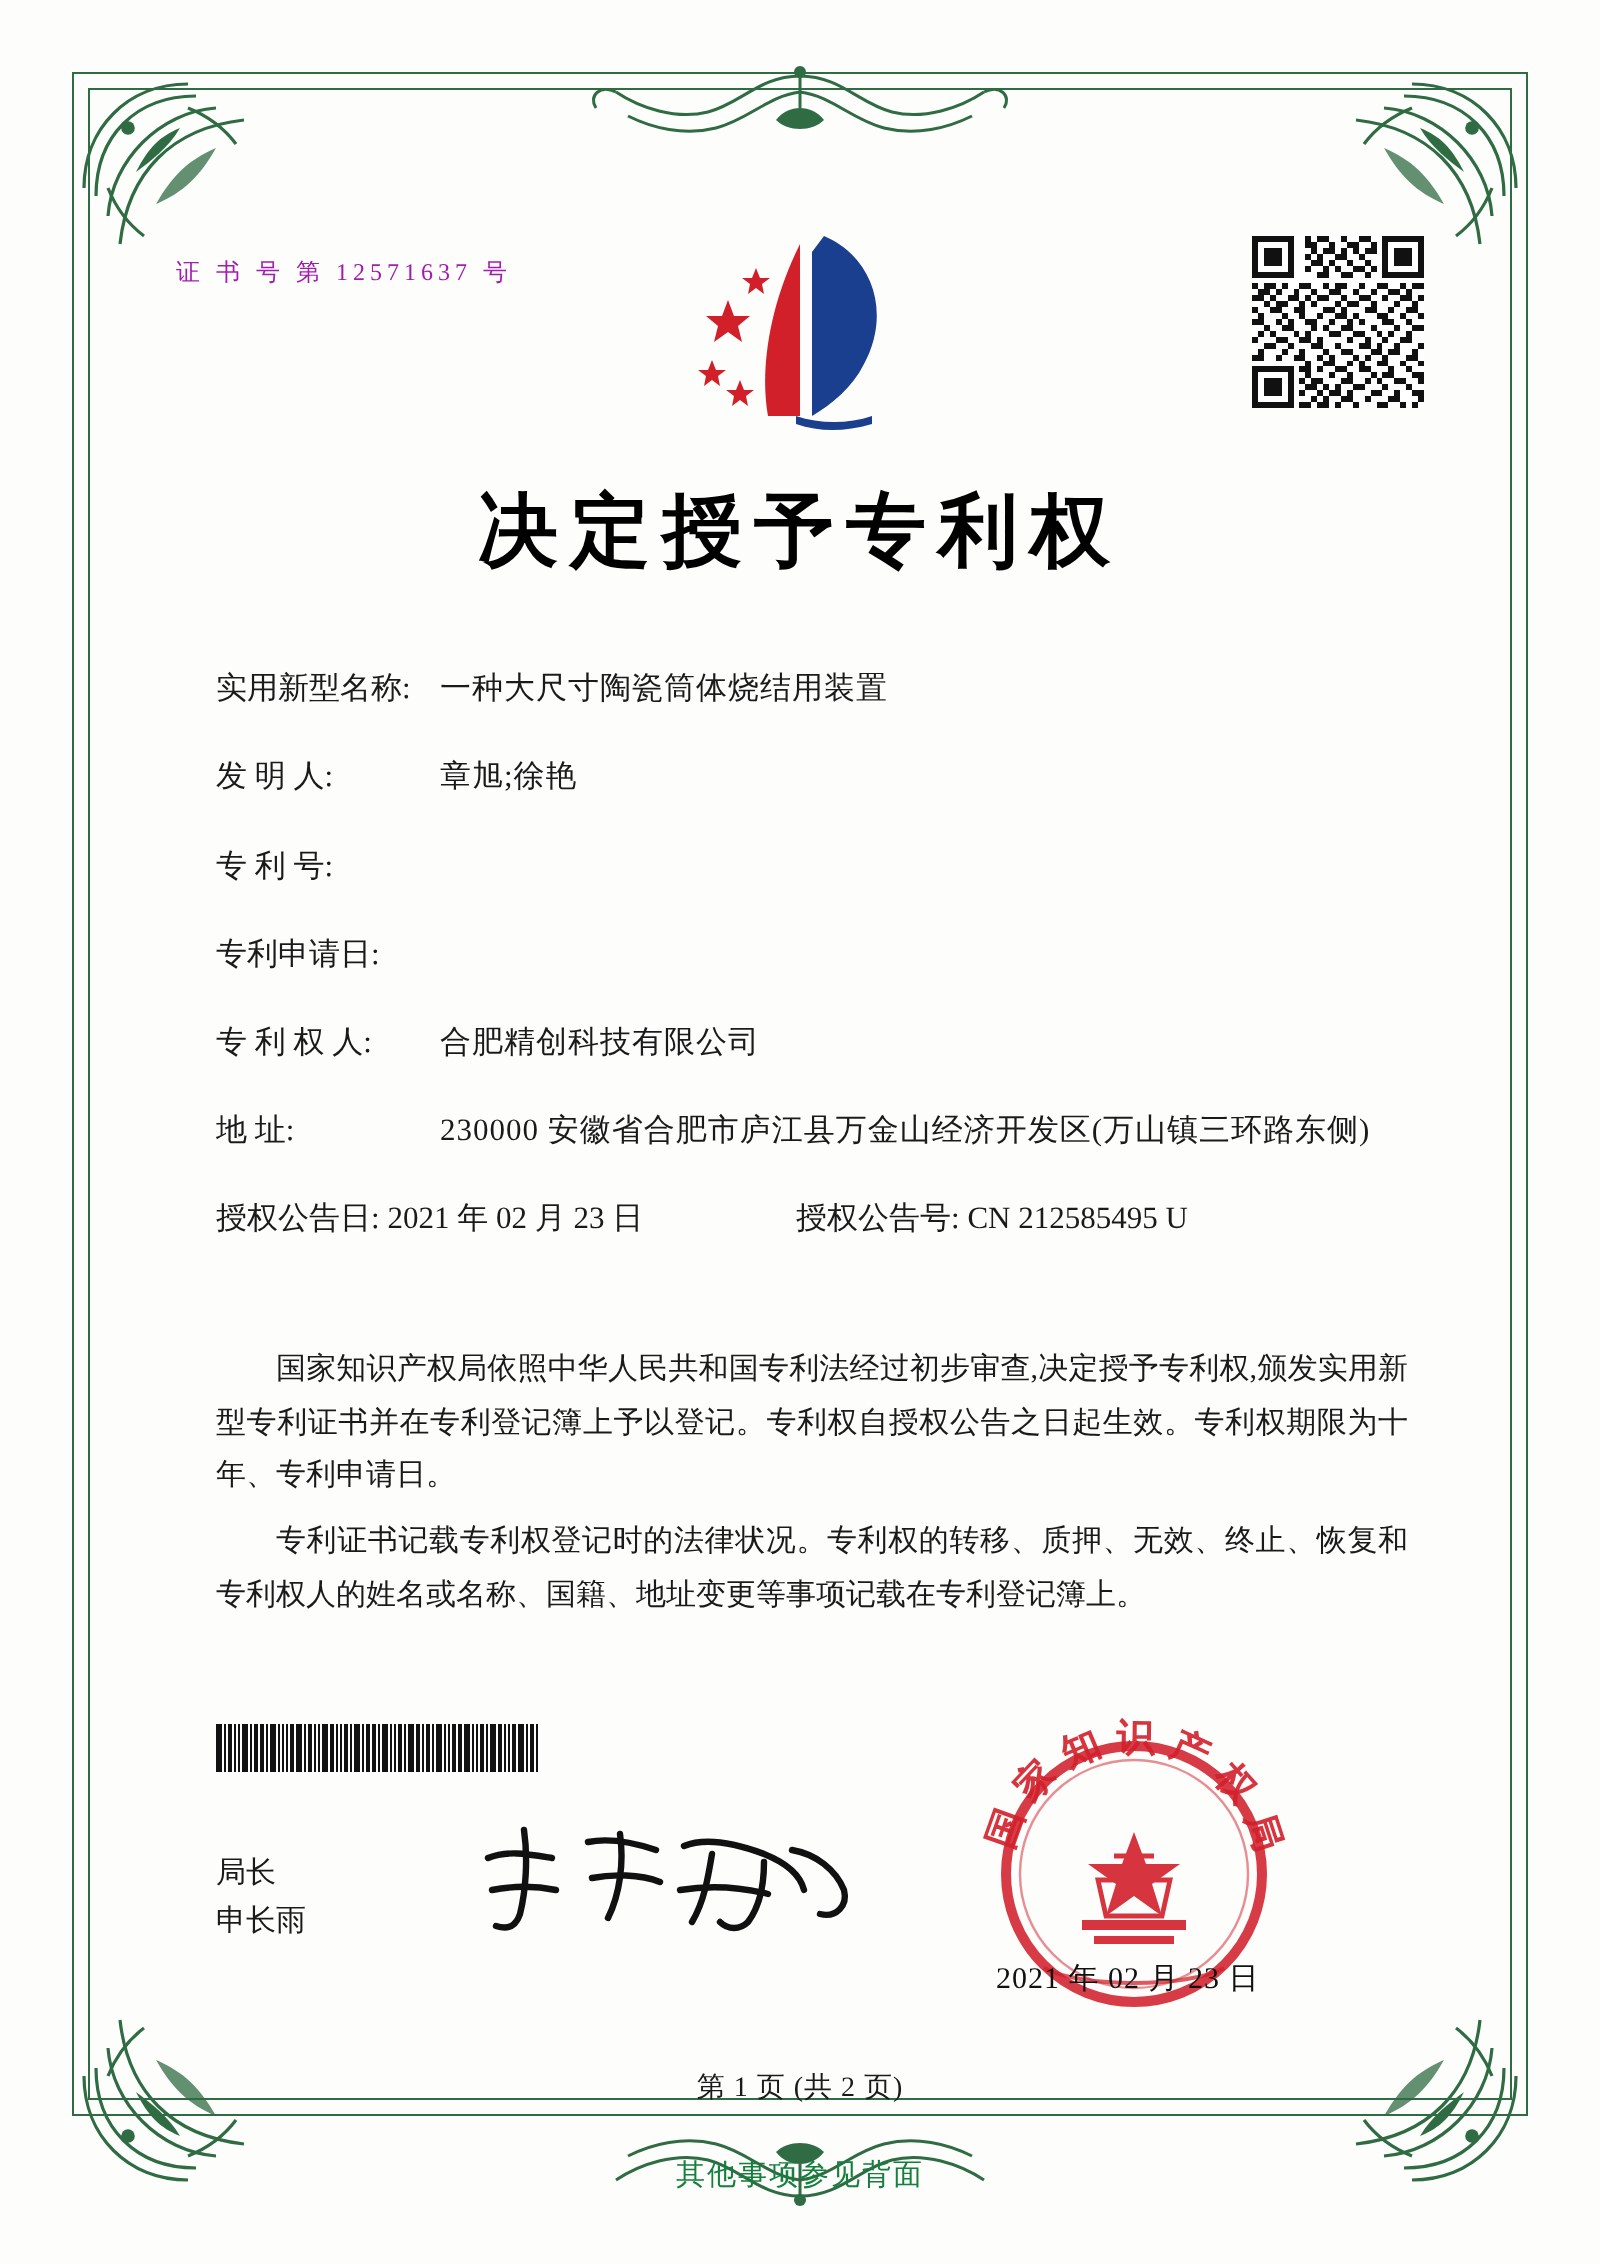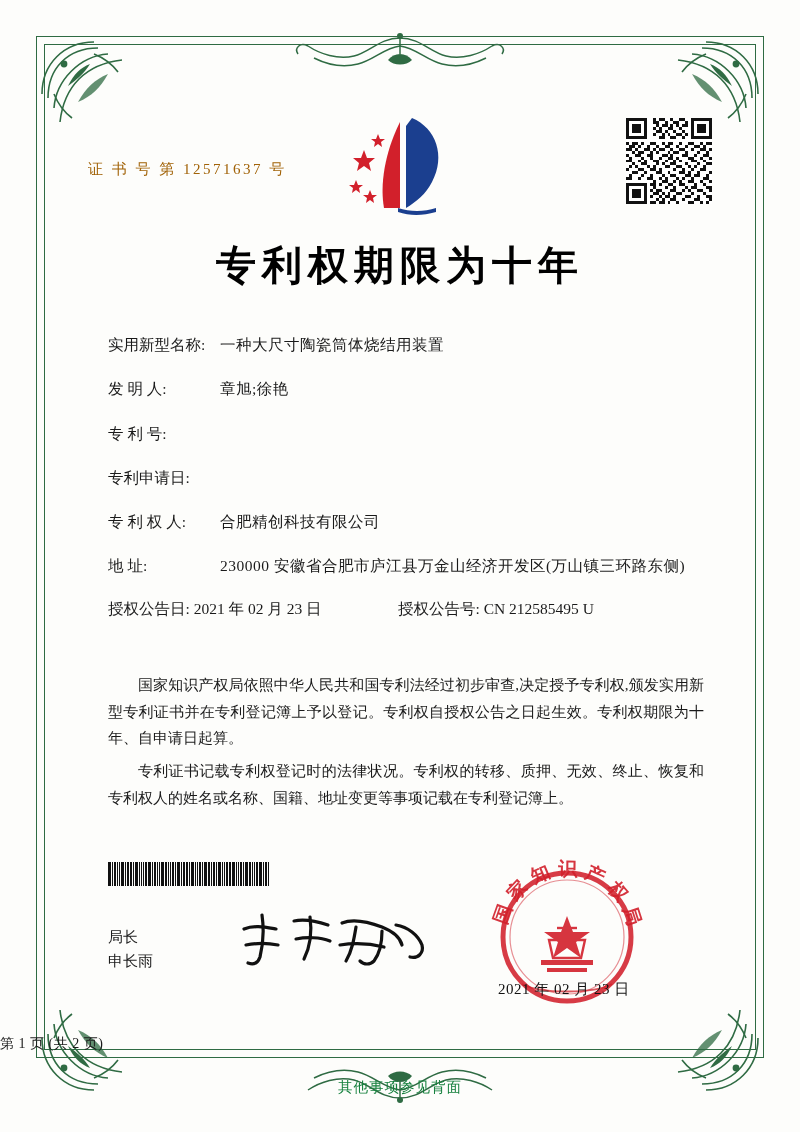--- a/index.html
+++ b/index.html
@@ -57,25 +57,24 @@
     left: 50%;
     bottom: 26px;
     transform: translateX(-50%) scaleY(-1);
   }
 
   
   .cert-no {
     position: absolute;
     left: 88px;
     top: 128px;
-    font-size: 15px;
+    font-size: 12px;
     letter-spacing: 2.5px;
-    color: #a16207;
+    color: #a21caf;
     font-family: "Liberation Serif", "DejaVu Serif", serif;
-    margin-top: 32px;
   }
   .logo {
     position: absolute;
     left: 340px;
     top: 112px;
     width: 120px;
     height: 110px;
   }
   .qr {
     position: absolute;
@@ -193,21 +192,21 @@
     letter-spacing: 0.5px;
     color: #111;
   }
 
   
   .page-num {
     position: absolute;
     left: 0;
     right: 0;
     top: 1035px;
-    text-align: left;
+    text-align: center;
     font-size: 14px;
     letter-spacing: 0.5px;
   }
   .footnote {
     position: absolute;
     left: 0;
     right: 0;
     top: 1078px;
     text-align: center;
     font-size: 14.5px;
@@ -524,21 +523,21 @@
       <rect x="8" y="28" width="2" height="1"></rect>
         <rect x="11" y="28" width="2" height="1"></rect>
         <rect x="14" y="28" width="1" height="1"></rect>
         <rect x="17" y="28" width="1" height="1"></rect>
         <rect x="21" y="28" width="2" height="1"></rect>
         <rect x="25" y="28" width="1" height="1"></rect>
         <rect x="27" y="28" width="1" height="1"></rect>
     </g>
   </svg>
 
-  <div class="title">专利权期限为十年</div>
+  <div class="title">决定授予专利权</div>
 
   <div class="fields">
     <div class="row">
       <span class="label">实用新型名称:</span>
       <span class="value">一种大尺寸陶瓷筒体烧结用装置</span>
     </div>
     <div class="row">
       <span class="label">发  明  人:</span>
       <span class="value">章旭;徐艳</span>
     </div>
@@ -562,21 +561,21 @@
         <span>2021 年 02 月 23 日</span>
       </span>
       <span class="g2">
         <span>授权公告号:</span>
         <span>CN 212585495 U</span>
       </span>
     </div>
   </div>
 
   <div class="paras">
-    <p>国家知识产权局依照中华人民共和国专利法经过初步审查,决定授予专利权,颁发实用新型专利证书并在专利登记簿上予以登记。专利权自授权公告之日起生效。专利权期限为十年、自申请日起算。</p>
+    <p>国家知识产权局依照中华人民共和国专利法经过初步审查,决定授予专利权,颁发实用新型专利证书并在专利登记簿上予以登记。专利权自授权公告之日起生效。专利权期限为十年、专利申请日。</p>
     <p>专利证书记载专利权登记时的法律状况。专利权的转移、质押、无效、终止、恢复和专利权人的姓名或名称、国籍、地址变更等事项记载在专利登记簿上。</p>
   </div>
 
   <div class="barcode">
     <i style="width:3px"></i>
       <i style="width:1px"></i>
       <i style="width:2px"></i>
       <i style="width:1px"></i>
     <i style="width:1px"></i>
       <i style="width:3px"></i>

